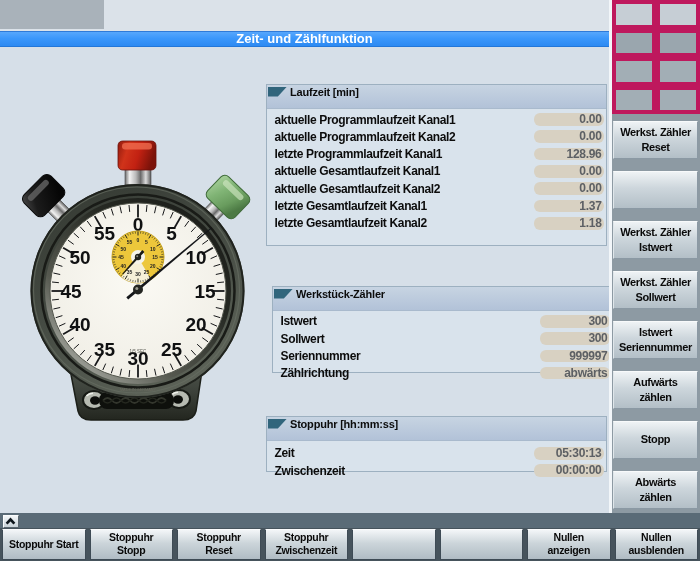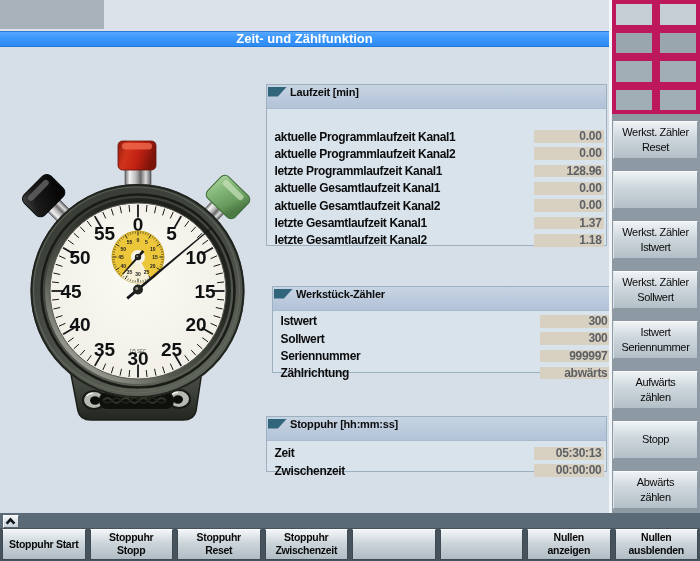--- a/index.html
+++ b/index.html
@@ -3,26 +3,26 @@
 <style>
 * { margin:0; padding:0; box-sizing:border-box; }
 html,body { width:700px; height:561px; overflow:hidden; }
 body { position:relative; background:#d6dfe8; font-family:"Liberation Sans", sans-serif; }
 .abs { position:absolute; }
 .panel { position:absolute; background:#d9e3ec; border:1px solid #9db0c0; }
 .phead { height:24px; background:linear-gradient(#c7d4e2,#b2c2d8); border-bottom:1px solid #a9bacd; position:relative; }
 .flag { position:absolute; left:1px; top:1.5px; width:19px; height:10px; background:#31657c; clip-path:polygon(0 0,100% 0,52% 100%,0 100%); }
 .ptitle { position:absolute; left:23px; top:1px; font-size:11px; font-weight:bold; color:#0c0c0c; letter-spacing:-0.2px; }
 .prow { height:17.3px; position:relative; }
-.m3 .phead + .prow { margin-top:19px; } .m17 .phead + .prow { margin-top:1.8px; } .m37 .phead + .prow { margin-top:3.8px; }
+.m3 .phead + .prow { margin-top:2px; } .m17 .phead + .prow { margin-top:1.8px; } .m37 .phead + .prow { margin-top:3.8px; }
 .plab { position:absolute; left:7.5px; top:1.5px; font-size:12px; font-weight:bold; color:#0c0c0c; letter-spacing:-0.35px; white-space:nowrap; }
-.pval { position:absolute; left:266.5px; top:2.2px; width:70.5px; height:12.6px; background:#d8d1c2; font-size:12px; font-weight:bold; color:#5d6064; text-align:right; padding-right:2.5px; letter-spacing:-0.3px; line-height:12.6px; }
+.pval { position:absolute; left:266.5px; top:2.2px; width:70.5px; height:12.6px; background:#d8d1c2; font-size:12px; font-weight:bold; color:#5d6064; text-align:right; padding-right:2.5px; letter-spacing:-0.3px; line-height:12.6px;border-radius:6px; }
 .scell { position:absolute; border:4px solid #be185d; text-align:center;padding-left:36px; }
 .scell svg { display:block; margin:0 auto; }
-.skey { position:absolute; left:613px; width:85px; height:38px; background:linear-gradient(#eff3f5,#cdd6dc 45%,#b3bfc7); border:1px solid #8b99a4; border-top-color:#f8fafb; border-left-color:#dfe6ea; font-size:11px; font-weight:normal; color:#0a0a0a; text-align:center; display:flex; align-items:center; justify-content:center; line-height:15.5px; letter-spacing:-0.35px; }
+.skey { position:absolute; left:613px; width:85px; height:38px; background:linear-gradient(#eff3f5,#cdd6dc 45%,#b3bfc7); border:1px solid #8b99a4; border-top-color:#f8fafb; border-left-color:#dfe6ea; font-size:11px; font-weight:bold; color:#0a0a0a; text-align:center; display:flex; align-items:center; justify-content:center; line-height:15.5px; letter-spacing:-0.35px; }
 .bkey { position:absolute; top:528.5px; width:83.5px; height:31px; background:linear-gradient(#f3f6f8,#ccd5da 45%,#b0bcc4); border:1px solid #3e4b55; border-top-color:#fbfcfd; font-size:10.5px; font-weight:bold; color:#0a0a0a; text-align:center; display:flex; align-items:center; justify-content:center; line-height:13px; letter-spacing:-0.3px; }
 </style></head>
 <body>
 
 <div class="abs" style="left:0;top:0;width:609px;height:31px;background:#dbe2e9"></div>
 <div class="abs" style="left:0;top:0;width:104px;height:29px;background:#a9b2ba"></div>
 
 <div class="abs" style="left:0;top:31px;width:609px;height:15.5px;background:linear-gradient(#57a7fc,#3b97fb 45%,#2d8af2);border-top:1px solid #2f7ad8;border-bottom:1px solid #2377d9;color:#fff;font-size:13px;font-weight:bold;text-align:center;line-height:14px">Zeit- und Zählfunktion</div>
 
 <svg id="watch" width="280" height="300" viewBox="0 0 280 300" style="position:absolute;left:0px;top:130px">

